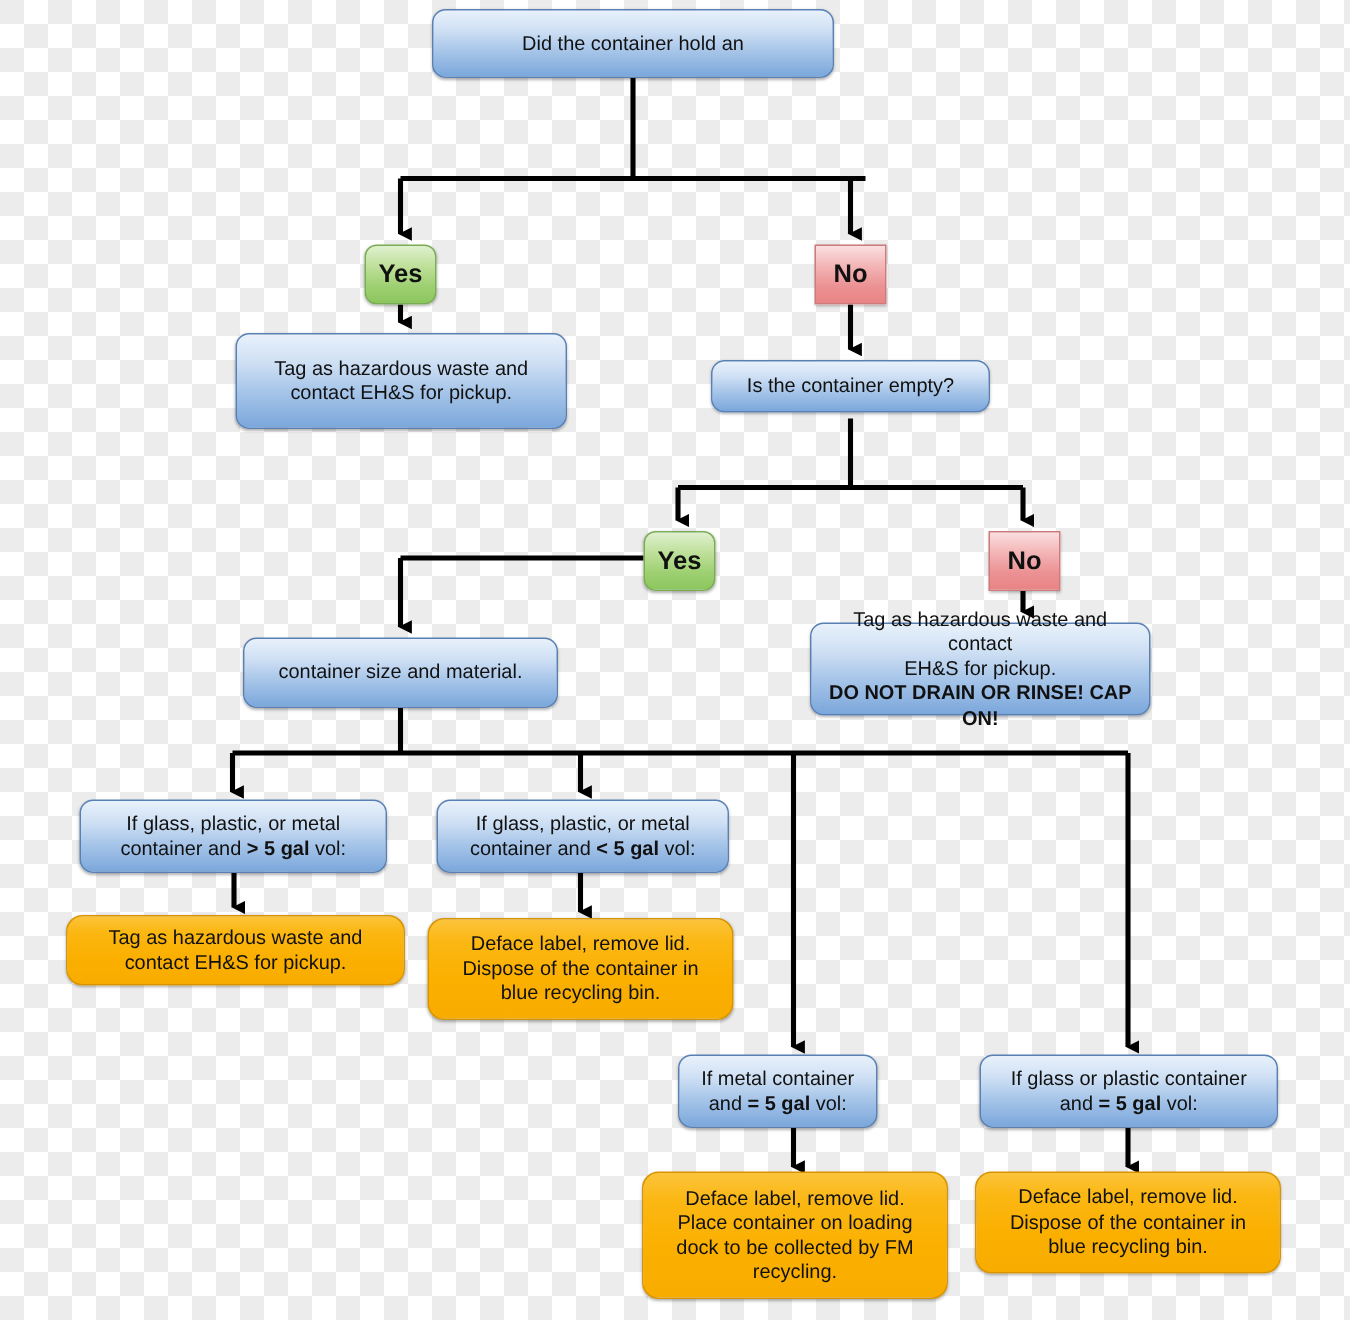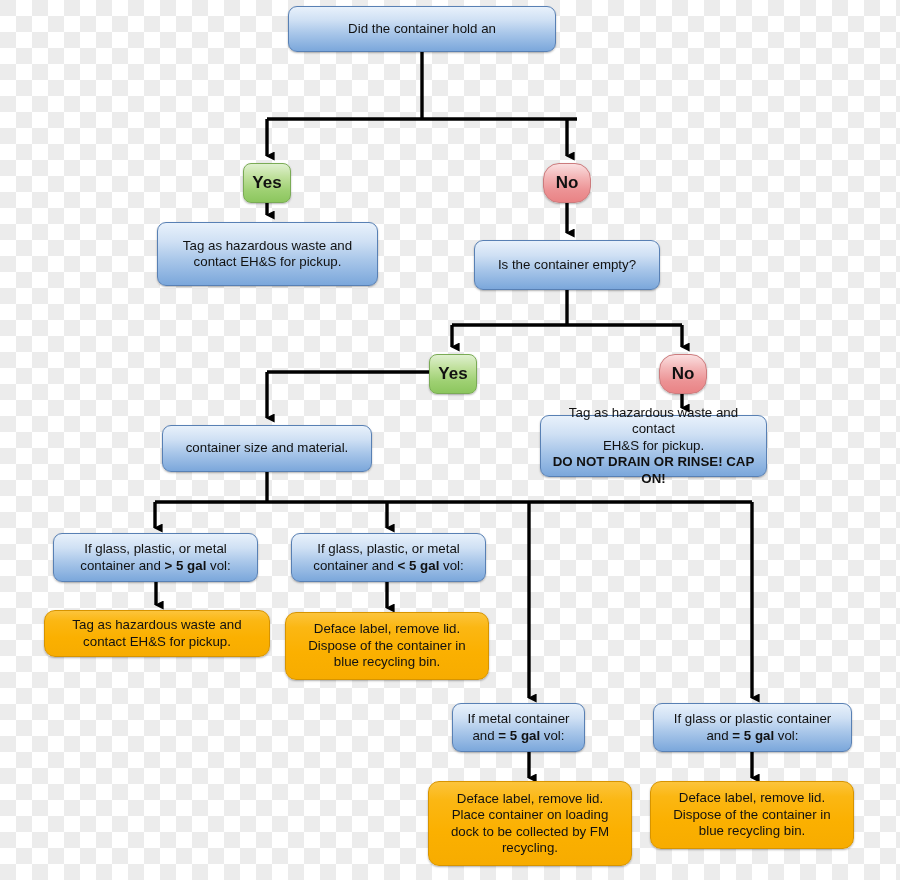--- a/index.html
+++ b/index.html
@@ -40,21 +40,21 @@
   .green{
     background:linear-gradient(to bottom,#dff0cf 0%,#bfe09b 35%,#9ed072 70%,#8cc65e 100%);
     border-color:#7aab55;
     font-weight:bold;font-size:17px;
     border-radius:8px;
   }
   .red{
     background:linear-gradient(to bottom,#fadfe0 0%,#f3b5b6 35%,#ec9294 70%,#e98385 100%);
     border-color:#cc7b7d;
     font-weight:bold;font-size:17px;
-    border-radius:16px;
+    border-radius:0;
   }
   .bold{font-weight:bold;}
 </style>
 </head>
 <body>
 
 <div id="canvas">
 
   <svg class="links" viewBox="0 0 900 880" xmlns="http://www.w3.org/2000/svg">
     <defs>
@@ -111,21 +111,21 @@
     <span class="inner">No</span>
   </div>
 
   <div class="node blue" style="left:157px;top:222px;width:221px;height:64px;">
     <div class="inner">
       <div>Tag as hazardous waste and</div>
       <div>contact EH&amp;S for pickup.</div>
     </div>
   </div>
 
-  <div class="node blue" style="left:474px;top:240px;width:186px;height:50px;">
+  <div class="node blue" style="left:474px;top:240px;width:186px;height:35px;">
     <span class="inner">Is the container empty?</span>
   </div>
 
   <div class="node green" style="left:429px;top:354px;width:48px;height:40px;">
     <span class="inner">Yes</span>
   </div>
 
   <div class="node red" style="left:659px;top:354px;width:48px;height:40px;">
     <span class="inner">No</span>
   </div>

